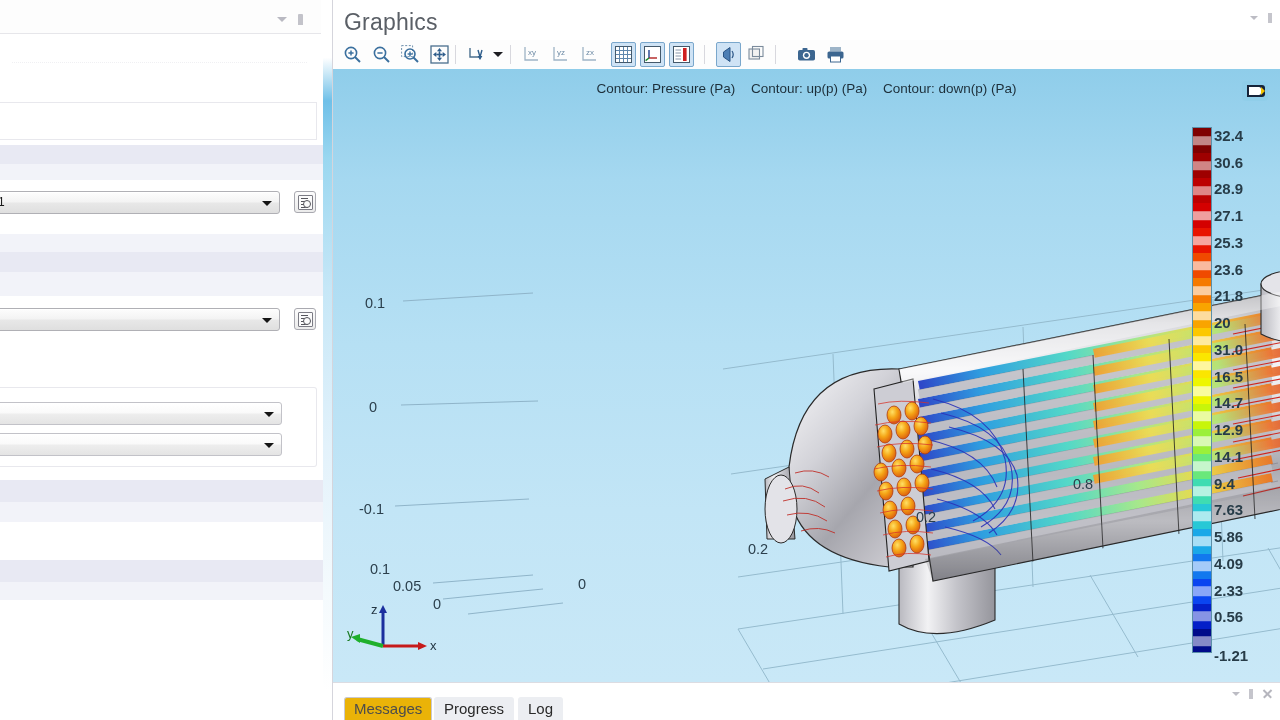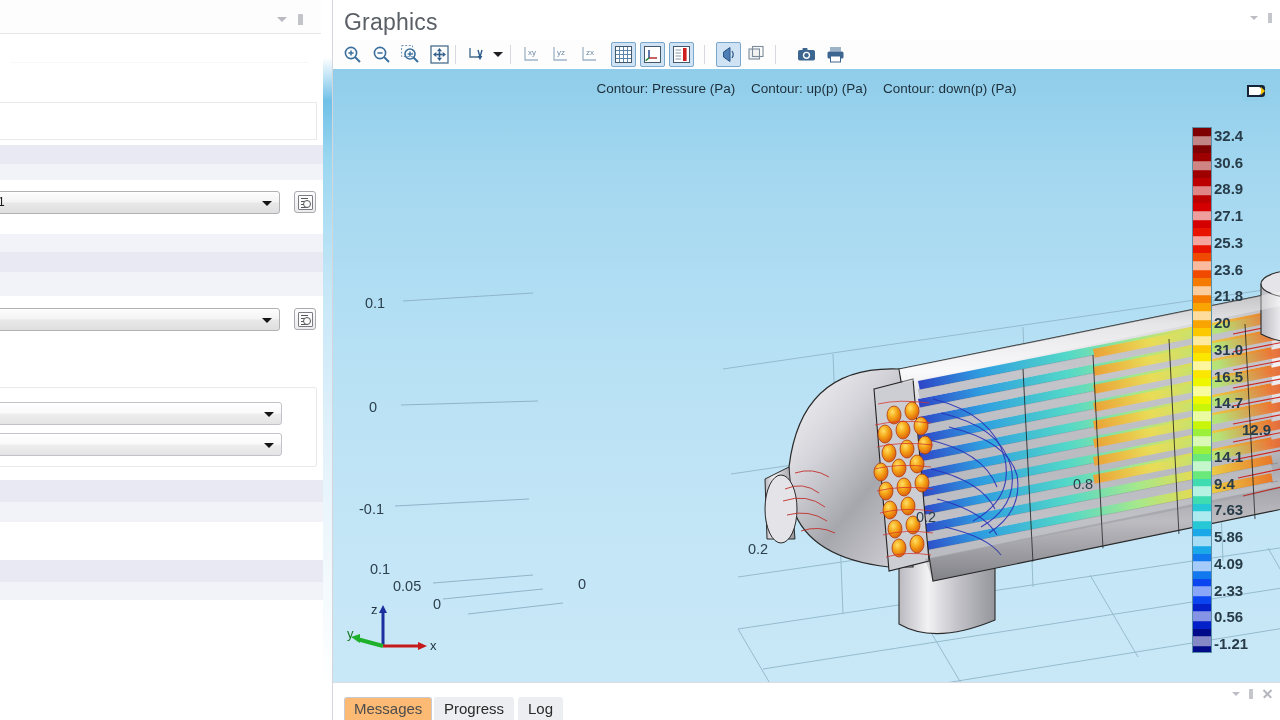--- a/index.html
+++ b/index.html
@@ -211,21 +211,21 @@
   }
   .btab {
     position: absolute; top: 14px; height: 24px;
     padding: 2px 9px 0 9px;
     font-size: 15px; color: #2a2a2a;
     background: #eceef2;
     border: 1px solid transparent;
     border-radius: 3px 3px 0 0;
   }
   .btab.active {
-    background: #fdba74;
+    background: #eab308;
     border: 1px solid #c9c9d1;
     border-bottom-color: #ffffff;
     color: #4c4c4c;
   }
   #bottom-winbtns {
     position: absolute; right: 8px; top: 6px;
     display: flex; gap: 9px; align-items: center;
   }
   .wb-caret {
     width: 0; height: 0;
@@ -792,29 +792,29 @@
             <div class="lg-tick" style="top: 26.7368px;">30.6</div>
             <div class="lg-tick" style="top: 53.4737px;">28.9</div>
             <div class="lg-tick" style="top: 80.2105px;">27.1</div>
             <div class="lg-tick" style="top: 106.947px;">25.3</div>
             <div class="lg-tick" style="top: 133.684px;">23.6</div>
             <div class="lg-tick" style="top: 160.421px;">21.8</div>
             <div class="lg-tick" style="top: 187.158px;">20</div>
             <div class="lg-tick" style="top: 213.895px;">31.0</div>
             <div class="lg-tick" style="top: 240.632px;">16.5</div>
             <div class="lg-tick" style="top: 267.368px;">14.7</div>
-            <div class="lg-tick" style="top: 294.105px; margin-left: 28px;">12.9</div>
+            <div class="lg-tick" style="top: 294.105px;">12.9</div>
             <div class="lg-tick" style="top: 320.842px;">14.1</div>
             <div class="lg-tick" style="top: 347.579px;">9.4</div>
             <div class="lg-tick" style="top: 374.316px;">7.63</div>
             <div class="lg-tick" style="top: 401.053px;">5.86</div>
             <div class="lg-tick" style="top: 427.789px;">4.09</div>
             <div class="lg-tick" style="top: 454.526px;">2.33</div>
             <div class="lg-tick" style="top: 481.263px;">0.56</div>
-            <div class="lg-tick" style="top: 508px;">-1.21</div>
+            <div class="lg-tick" style="top: 520px;">-1.21</div>
           </div>
       </div>
 
     </div>
   </div>
 
   <div id="bottom">
     <div class="btab active" style="left:11px;">Messages</div>
     <div class="btab" style="left:101px;">Progress</div>
     <div class="btab" style="left:185px;">Log</div>

